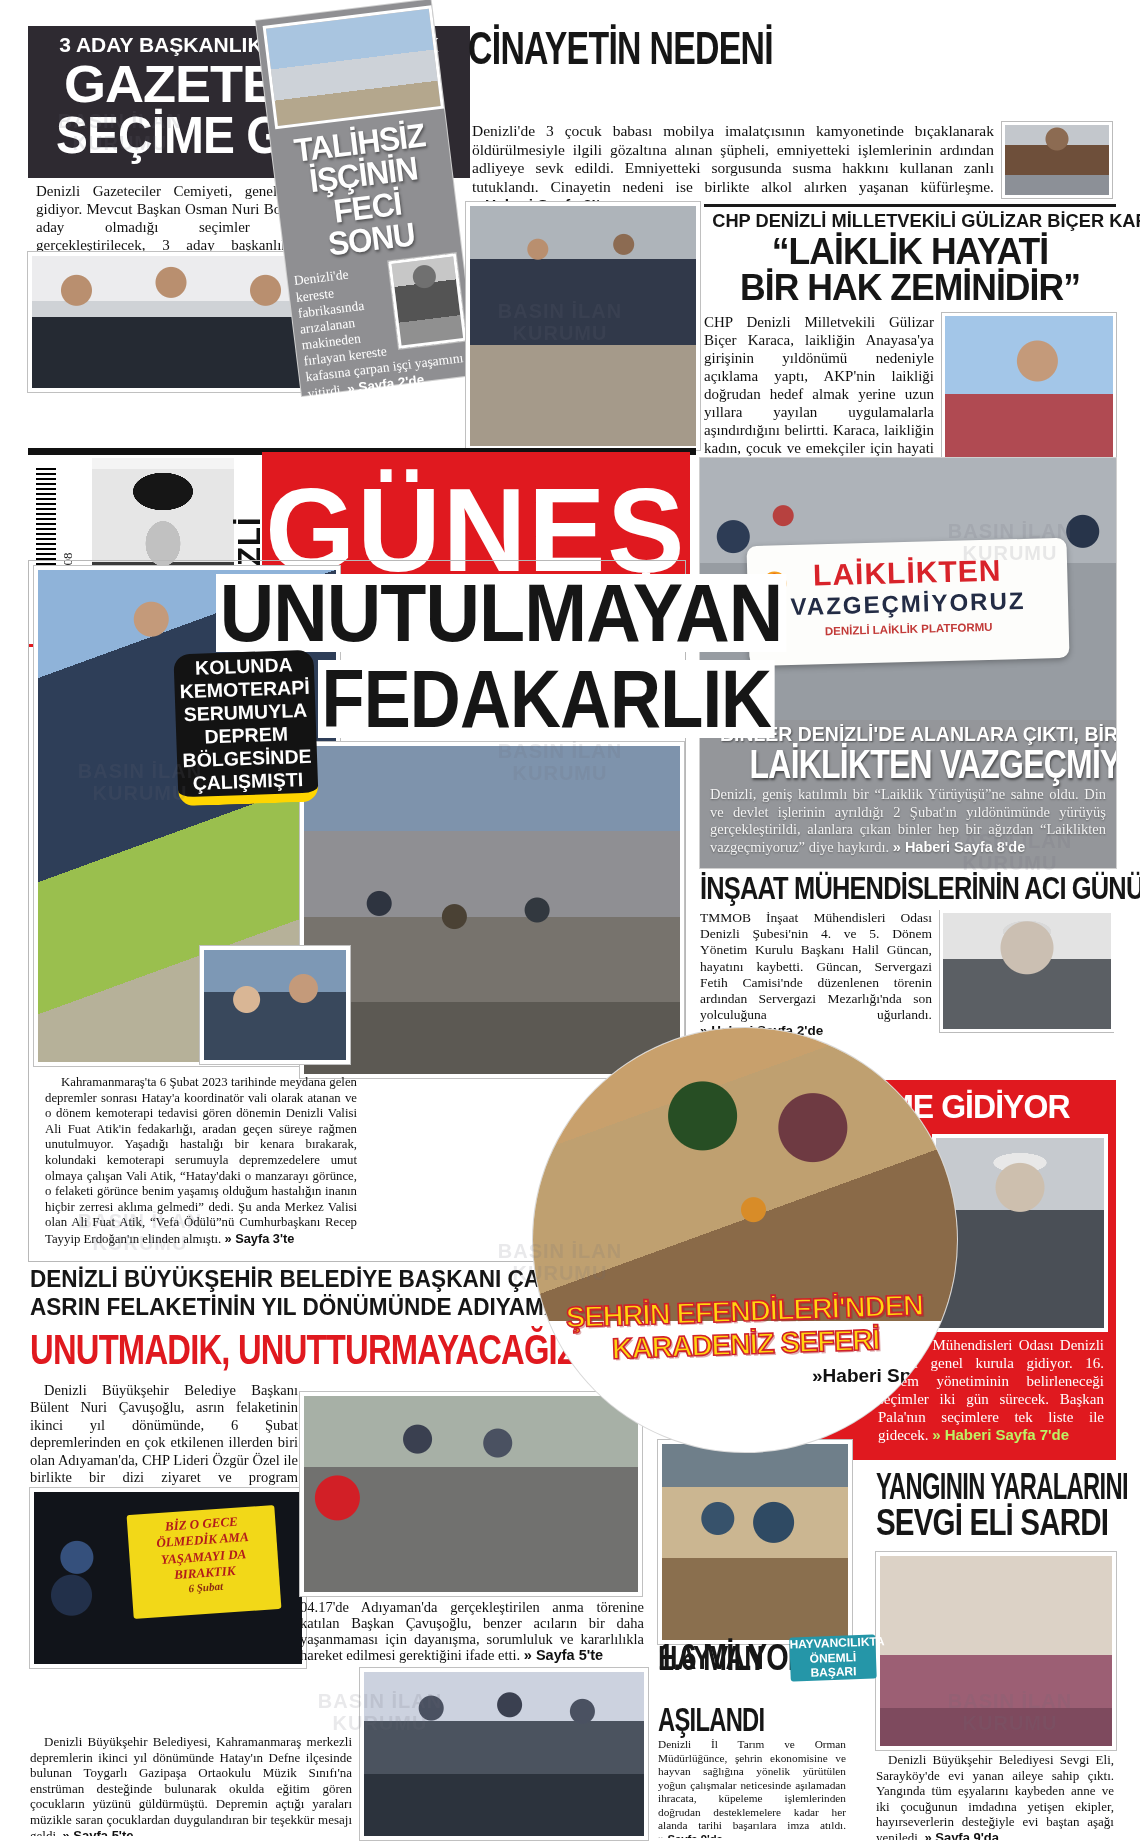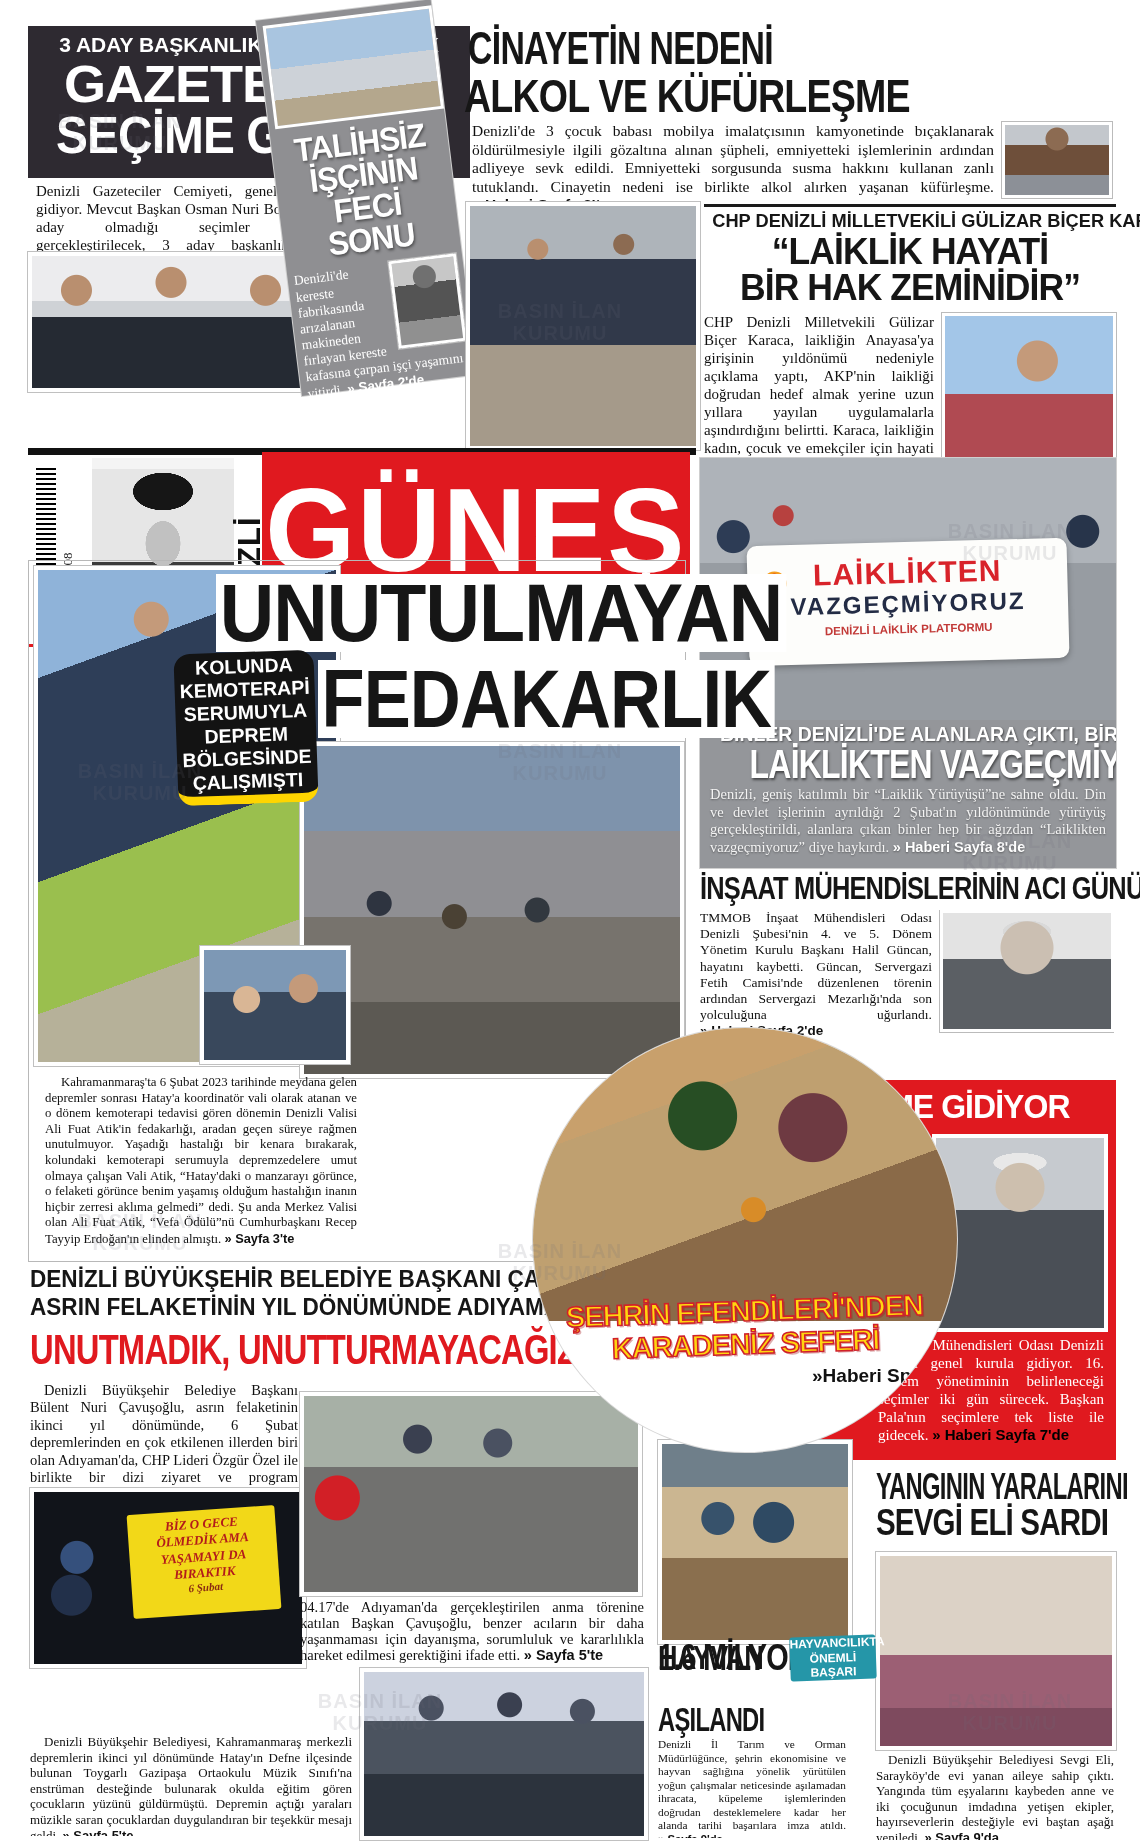--- a/index.html
+++ b/index.html
@@ -126,23 +126,20 @@
     <div class="bt" style="color:#fff;font-size:13.5px;margin-top:8px;text-align:left">
       <span class="p-suspect fr" style="width:62px;height:82px;display:block;filter:grayscale(1)"></span>
       <span>Denizli'de kereste fabrikasında arızalanan makineden fırlayan kereste kafasına çarpan işçi yaşamını yitirdi.</span>
       <span class="ref" style="color:#fff">» Sayfa 2'de</span>
     </div>
   </div>
 
   <div class="abs hl" style="left:468px;top:26px">
     <span class="cond" style="font-size:47px;transform:scaleX(.72)">CİNAYETİN NEDENİ</span>
   </div>
-  <div class="abs hl" style="left:464px;top:74px">
-    <span class="cond" style="font-size:47px;transform:scaleX(.80)">ALKOL VE KÜFÜRLEŞME</span>
-  </div>
   <div class="bt abs" style="left:472px;top:122px;width:640px;height:78px;font-size:15.5px">
     <span class="p-suspect fr" style="width:104px;height:70px;display:block"></span>
     <span>Denizli'de 3 çocuk babası mobilya imalatçısının kamyonetinde bıçaklanarak öldürülmesiyle ilgili gözaltına alınan şüpheli, emniyetteki işlemlerinin ardından adliyeye sevk edildi. Emniyetteki sorgusunda susma hakkını kullanan zanlı tutuklandı. Cinayetin nedeni ise birlikte alkol alırken yaşanan küfürleşme.</span>
     <span class="ref">» Haberi Sayfa 3'te</span>
   </div>
   <div class="ph p-police" style="left:466px;top:202px;width:226px;height:240px"></div>
 
   <div class="abs" style="left:704px;top:204px;width:412px;height:250px;border-top:3px solid #1a1a1a">
     <div class="hl ccond" style="font-size:19px;margin-top:5px;transform:scaleX(.96);letter-spacing:0">CHP DENİZLİ MİLLETVEKİLİ GÜLİZAR BİÇER KARACA</div>
     <div class="hl ccond" style="font-size:37px;margin-top:4px;transform:scaleX(.96)">“LAİKLİK HAYATİ</div>
@@ -227,21 +224,21 @@
     <span class="p-guncan fr" style="width:168px;height:116px;display:block;filter:grayscale(.2)"></span>
     <span>TMMOB İnşaat Mühendisleri Odası Denizli Şubesi'nin 4. ve 5. Dönem Yönetim Kurulu Başkanı Halil Güncan, hayatını kaybetti. Güncan, Servergazi Fetih Camisi'nde düzenlenen törenin ardından Servergazi Mezarlığı'nda son yolculuğuna uğurlandı.</span>
     <span class="ref">» Haberi Sayfa 2'de</span>
   </div>
 
   <div class="abs" style="left:692px;top:1080px;width:424px;height:380px;background:#e0191f">
     <div class="hl ccond" style="font-size:34px;color:#fff;margin-top:10px;transform:scaleX(.94)">EMO SEÇİME GİDİYOR</div>
     <div class="p-emoman abs" style="left:240px;top:54px;width:168px;height:190px;border:4px solid #fff"></div>
     <div class="bt abs" style="left:186px;top:256px;width:226px;height:118px;color:#fff;font-size:15px">
       <span>Elektrik Mühendisleri Odası Denizli Şubesi genel kurula gidiyor. 16. dönem yönetiminin belirleneceği seçimler iki gün sürecek. Başkan Pala'nın seçimlere tek liste ile gidecek.</span>
-      <span class="ref" style="color:#000000">» Haberi Sayfa 7'de</span>
+      <span class="ref" style="color:#bef264">» Haberi Sayfa 7'de</span>
     </div>
   </div>
 
   <div class="abs" style="left:533px;top:1028px;width:424px;height:424px;background:#fff;border-radius:50%;box-shadow:0 0 0 1px #d8d8d8;overflow:hidden;z-index:6">
     <div class="p-court" style="width:100%;height:69%"></div>
     <div style="text-align:center;transform:rotate(-2deg);margin-top:-26px">
       <div style="font-weight:bold;font-size:29px;color:#ffd60f;-webkit-text-stroke:1.6px #d0202a;text-shadow:2px 2px 0 rgba(160,20,25,.35);letter-spacing:-1px">ŞEHRİN EFENDİLERİ'NDEN</div>
       <div style="font-weight:bold;font-size:29px;color:#ffd60f;-webkit-text-stroke:1.6px #d0202a;text-shadow:2px 2px 0 rgba(160,20,25,.35);letter-spacing:-1px">KARADENİZ SEFERİ</div>
     </div>
     <div style="text-align:right;font-weight:bold;font-size:19px;color:#111;margin-top:4px">»Haberi Spor'da</div>

